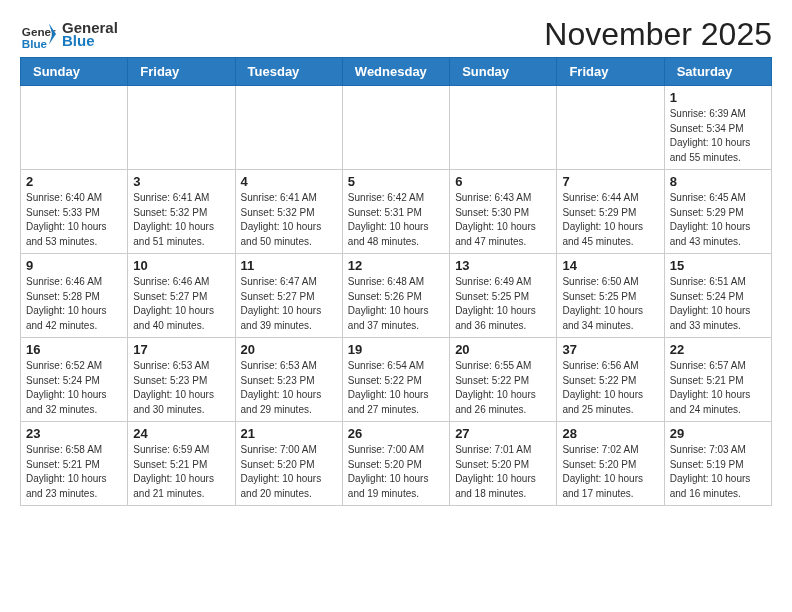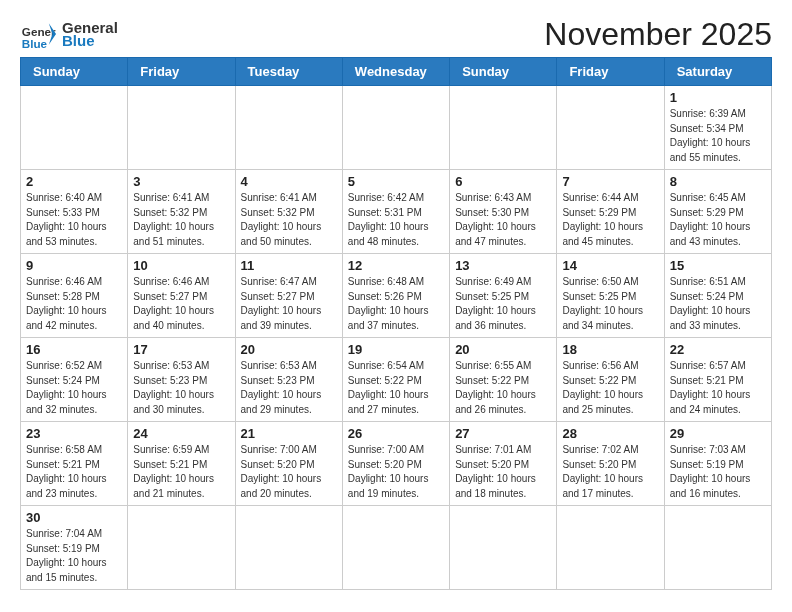--- a/index.html
+++ b/index.html
@@ -201,21 +201,21 @@
         </td>
         <td>
           <span class="day-number">19</span>
           <div class="day-info">Sunrise: 6:54 AM<br>Sunset: 5:22 PM<br>Daylight: 10 hours and 27 minutes.</div>
         </td>
         <td>
           <span class="day-number">20</span>
           <div class="day-info">Sunrise: 6:55 AM<br>Sunset: 5:22 PM<br>Daylight: 10 hours and 26 minutes.</div>
         </td>
         <td>
-          <span class="day-number">18</span>
+          <span class="day-number">37</span>
           <div class="day-info">Sunrise: 6:56 AM<br>Sunset: 5:22 PM<br>Daylight: 10 hours and 25 minutes.</div>
         </td>
         <td>
           <span class="day-number">22</span>
           <div class="day-info">Sunrise: 6:57 AM<br>Sunset: 5:21 PM<br>Daylight: 10 hours and 24 minutes.</div>
         </td>
       </tr>
       <tr>
         <td>
           <span class="day-number">23</span>
@@ -238,27 +238,15 @@
           <div class="day-info">Sunrise: 7:01 AM<br>Sunset: 5:20 PM<br>Daylight: 10 hours and 18 minutes.</div>
         </td>
         <td>
           <span class="day-number">28</span>
           <div class="day-info">Sunrise: 7:02 AM<br>Sunset: 5:20 PM<br>Daylight: 10 hours and 17 minutes.</div>
         </td>
         <td>
           <span class="day-number">29</span>
           <div class="day-info">Sunrise: 7:03 AM<br>Sunset: 5:19 PM<br>Daylight: 10 hours and 16 minutes.</div>
         </td>
-      </tr>
-      <tr>
-        <td>
-          <span class="day-number">30</span>
-          <div class="day-info">Sunrise: 7:04 AM<br>Sunset: 5:19 PM<br>Daylight: 10 hours and 15 minutes.</div>
-        </td>
-        <td class="empty-cell"></td>
-        <td class="empty-cell"></td>
-        <td class="empty-cell"></td>
-        <td class="empty-cell"></td>
-        <td class="empty-cell"></td>
-        <td class="empty-cell"></td>
       </tr>
     </tbody>
 </table>
 
 </body></html>

